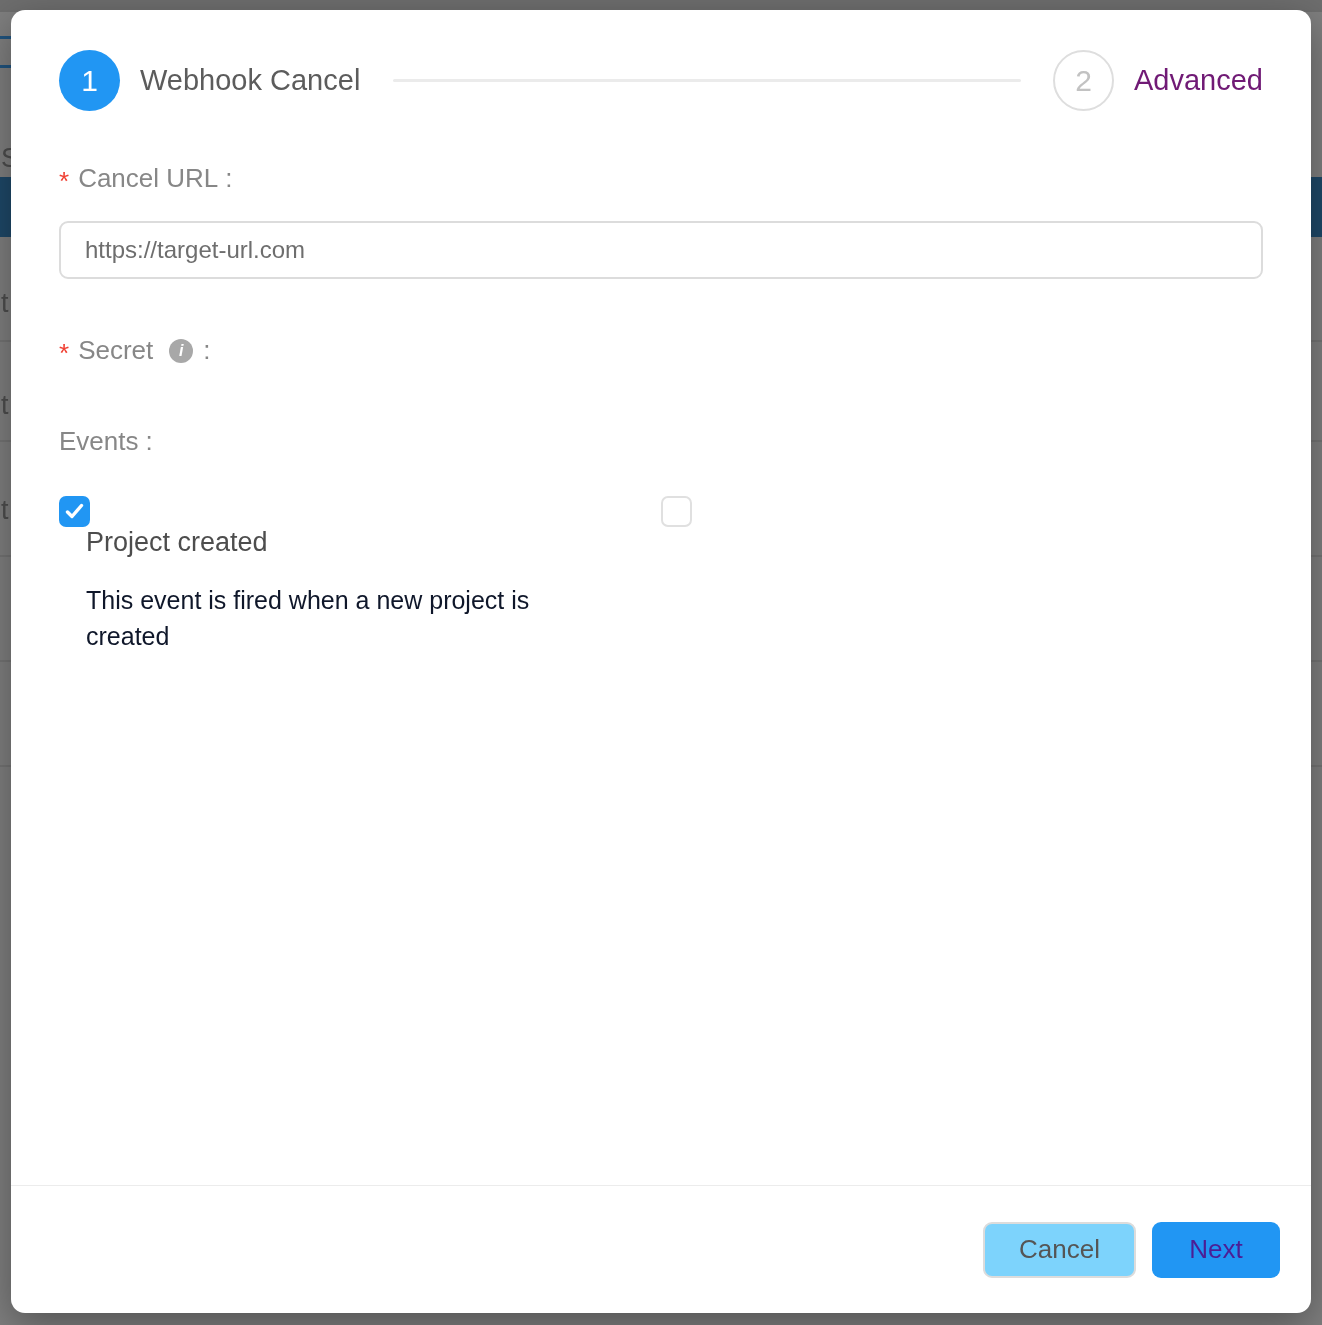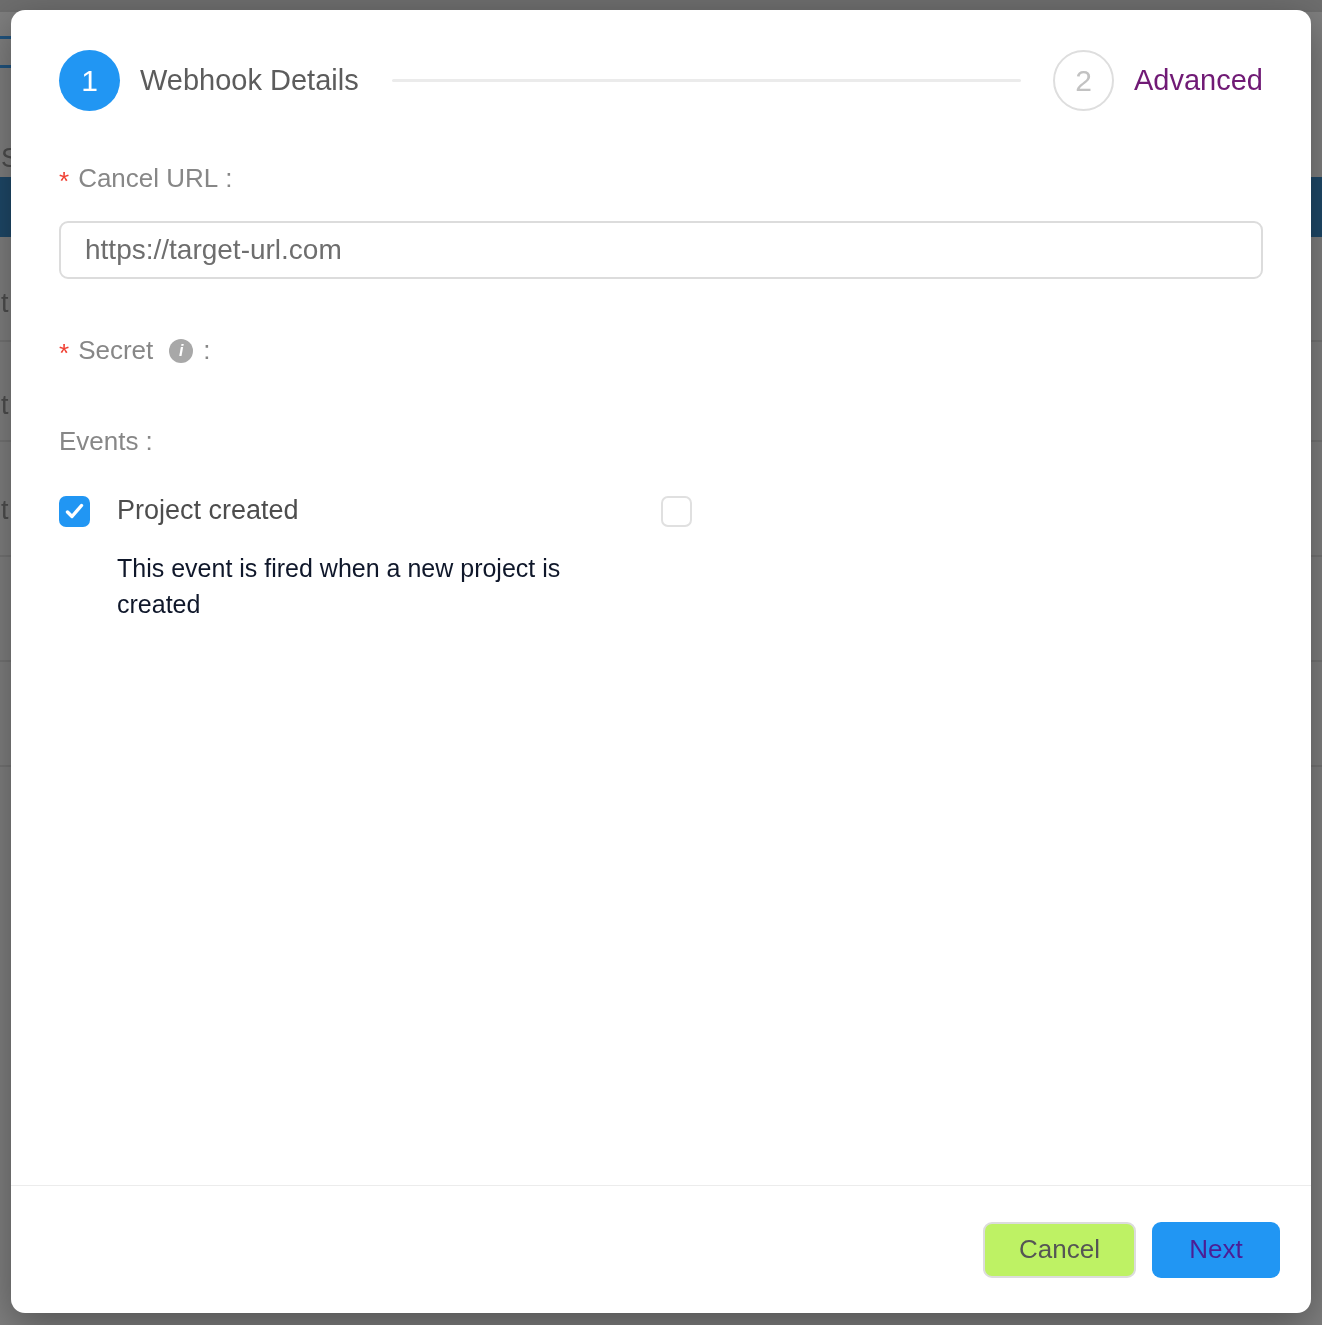--- a/index.html
+++ b/index.html
@@ -91,29 +91,29 @@
     background: #a8a8a8; color: #fff;
     font-size: 16px; font-weight: 700; font-style: italic;
     display: inline-flex; align-items: center; justify-content: center;
     margin-left: 16px;
   }
   .info-plus-colon { margin-left: 10px; }
   .text-input {
     margin-top: 27px;
     width: 100%; height: 58px; box-sizing: border-box;
     border: 2px solid #dcdcdc; border-radius: 9px;
-    padding: 0 24px; font-size: 28px; color: #6e6e6e;
+    padding: 0 24px; font-size: 24px; color: #6e6e6e;
     font-family: "Liberation Sans", sans-serif;
     background: #fff; outline: none;
   }
 
   .events-label { margin-top: 60px; display: flex; align-items: flex-end; font-size: 26px; color: #878787; }
 
   .events-grid { margin-top: 38px; display: grid; grid-template-columns: 1fr 1fr; }
-  .event-option { display: flex; align-items: flex-start; }
+  .event-option { display: flex; align-items: flex-start; flex-direction: column; }
   .checkbox {
     width: 31px; height: 31px; border-radius: 7px; box-sizing: border-box;
     flex: 0 0 31px; margin-top: 1px; cursor: pointer;
     display: inline-flex; align-items: center; justify-content: center;
   }
   .checkbox.checked { background: #2196f3; }
   .checkbox.unchecked { background: #fff; border: 2px solid #e0e0e0; }
   .event-texts { margin-left: 27px; }
   .event-title { font-size: 27px; color: #4d4d4d; line-height: 31px; }
   .event-desc {
@@ -128,21 +128,21 @@
     display: flex; align-items: center; justify-content: flex-end;
     padding-right: 31px; box-sizing: border-box;
   }
   .btn {
     height: 56px; border-radius: 9px; font-size: 26px;
     font-family: "Liberation Sans", sans-serif;
     display: inline-flex; align-items: center; justify-content: center;
     cursor: pointer;
   }
   .btn.cancel {
-    width: 153px; background: #bef264; color: #555;
+    width: 153px; background: #7dd3fc; color: #555;
     border: 2px solid #dcdcdc; margin-right: 16px;
   }
   .btn.next {
     width: 128px; background: #2196f3; color: #4c1d95; border: none;
   }
 </style>
 </head>
 <body>
 
 <div class="page">
@@ -165,21 +165,21 @@
   <div class="overlay"></div>
 
   <div class="modal">
 
 
     <div class="modal-body">
 
       <div class="steps">
         <div class="step">
           <span class="step-circle filled">1</span>
-          <span class="step-label">Webhook Details</span>
+          <span class="step-label">Webhook Cancel</span>
         </div>
         <div class="step-line"></div>
         <div class="step">
           <span class="step-circle outline">2</span>
           <span class="step-label dim">Advanced</span>
         </div>
       </div>
 
       <div class="form-group first">
         <div class="field-label">

